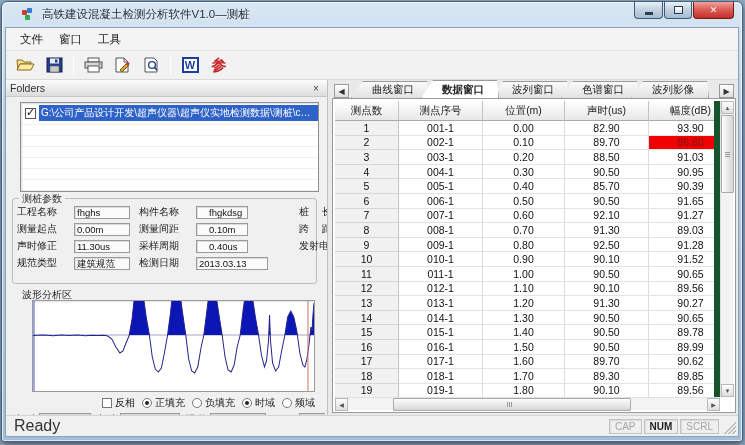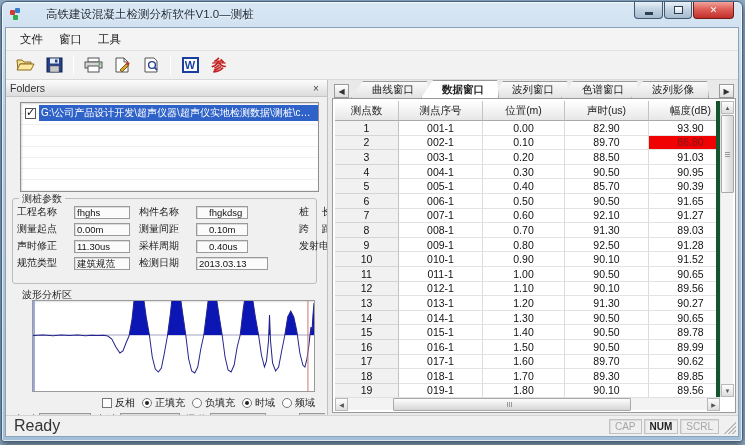--- a/index.html
+++ b/index.html
@@ -1,21 +1,21 @@
 <!DOCTYPE html>
 <html><head>
 <meta charset="utf-8">
 <style>
   html,body{margin:0;padding:0;background:#8fa9c2;font-family:"Liberation Sans",sans-serif;}
   *{box-sizing:border-box;}
   .stage{position:relative;width:745px;height:445px;background:#93aec7;overflow:hidden;}
   .window{position:absolute;left:1px;top:1px;width:742px;height:441px;border:1px solid #44627f;border-radius:6px 6px 3px 3px;
     background:linear-gradient(#d9e7f4,#b3cbe1 30%,#a3bed7);box-shadow:0 3px 8px rgba(0,0,0,.55), inset 0 0 0 1px rgba(255,255,255,.65);}
   
-  .titlebar{position:absolute;top:0;left:0;right:0;height:25px;display:flex;align-items:center;padding:0 8px;gap:16px;}
+  .titlebar{position:absolute;top:0;left:12px;right:0;height:25px;display:flex;align-items:center;padding:0 8px;}
   .appicon{width:15px;height:15px;margin-right:5px;position:relative;flex:none;}
   .appicon i{position:absolute;width:5px;height:5px;border-radius:1px;}
   .appicon .a{left:0;top:3px;background:#d43a2f;}
   .appicon .b{left:5px;top:1px;background:#2f7ed4;}
   .appicon .c{left:3px;top:8px;background:#2fae4f;}
   .title-text{font-size:11.5px;color:#1c2a38;text-shadow:0 1px 1px rgba(255,255,255,.8);white-space:nowrap;overflow:hidden;}
   .winbtns{position:absolute;top:0;right:8px;display:flex;}
   .wbtn{height:17px;border:1px solid #41586e;border-top:none;display:flex;align-items:center;justify-content:center;
     color:#fff;font-size:9px;border-radius:0 0 4px 4px;margin-left:1px;
     background:linear-gradient(#e9f1f8,#c3d3e2 45%,#a6bccf);color:#2c3e50;}
@@ -71,21 +71,21 @@
   .rightpanel{position:absolute;left:326px;right:2px;top:0;bottom:2px;}
   .tabbar{position:absolute;top:0;left:0;right:0;height:18px;display:flex;align-items:flex-end;}
   .tab-arrow{width:15px;height:14px;border:1px solid #9a9a9a;background:linear-gradient(#fff,#ddd);font-size:8px;color:#333;
     display:flex;align-items:center;justify-content:center;margin:0 2px 0 2px;flex:none;}
   .tab-arrow.right{margin-left:auto;margin-right:2px;}
   .tab{height:17px;padding:0 14px 0 20px;font-size:10.5px;color:#222;display:flex;align-items:center;
     background:linear-gradient(#fafafa,#e2e2e2);border:1px solid #9a9a9a;border-bottom:none;
     clip-path:polygon(12px 0, calc(100% - 2px) 0, 100% 100%, 0 100%);margin-right:-8px;}
   .tab.active{background:#fff;height:18px;z-index:2;font-weight:bold;}
   .tabpage{position:absolute;top:18px;left:0;right:0;bottom:0;background:#fff;border:1px solid #9a9a9a;}
-  .grid{position:absolute;left:2px;top:2px;right:15px;bottom:15px;overflow:hidden;border-right:4px solid #14532d;}
+  .grid{position:absolute;left:2px;top:2px;right:15px;bottom:15px;overflow:hidden;border-right:6px solid #14532d;}
   .ghead{display:flex;height:20px;}
   .hcell{background:linear-gradient(#ffffff,#e7e7e7);border-right:1px solid #c3c3c3;border-bottom:1px solid #a9a9a9;
     font-size:10.5px;color:#222;display:flex;align-items:center;justify-content:center;flex:none;overflow:hidden;white-space:nowrap;}
   .grow{display:flex;height:14.6px;}
   .gcell{border-right:1px solid #dcdcdc;border-bottom:1px solid #e3e3e3;font-size:10.5px;color:#111;
     display:flex;align-items:center;justify-content:center;flex:none;overflow:hidden;white-space:nowrap;}
   .gcell.rowhead{background:#f1f1f1;border-right:1px solid #c3c3c3;border-bottom:1px solid #d5d5d5;}
   .gcell.hl{background:#f00202;color:#7c1519;}
   .c0{width:64px;} .c1{width:84px;} .c2{width:82px;} .c3{width:84px;} .c4{width:84px;}
   

